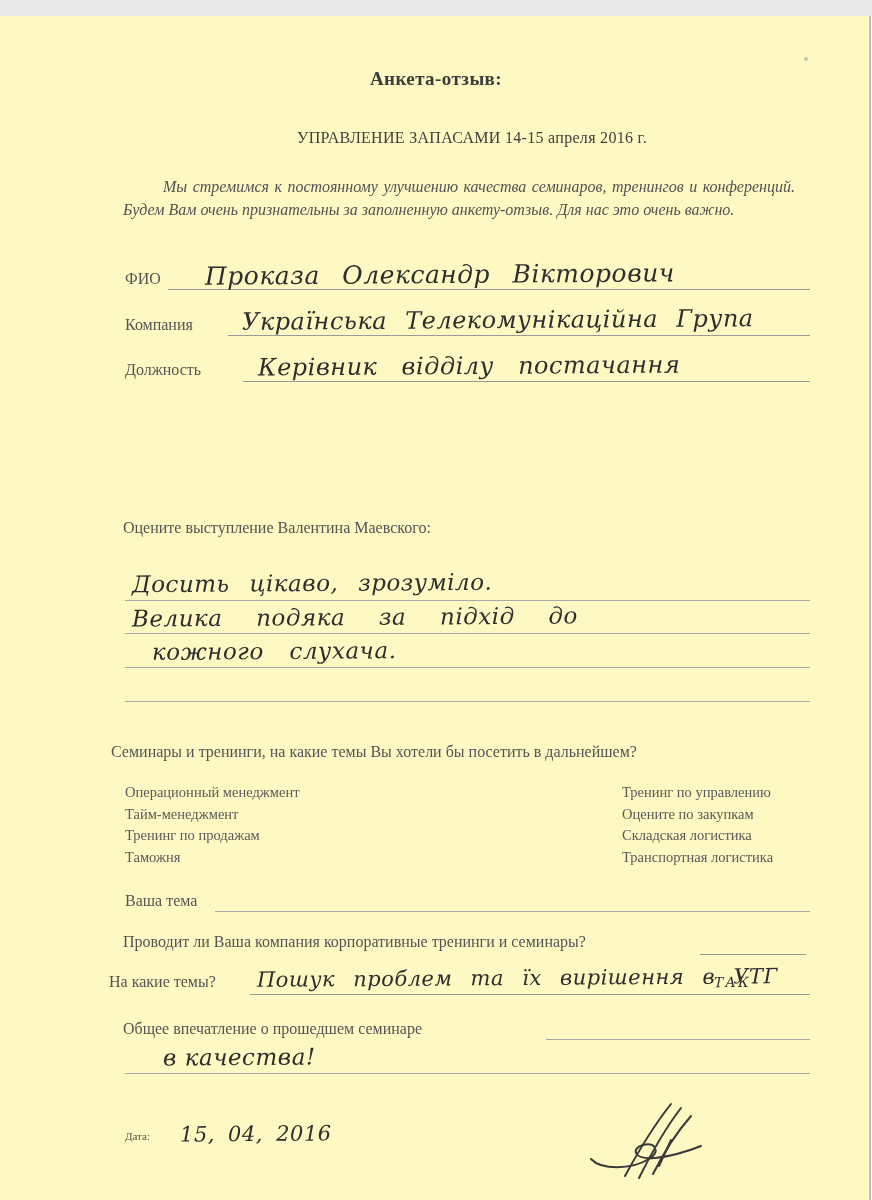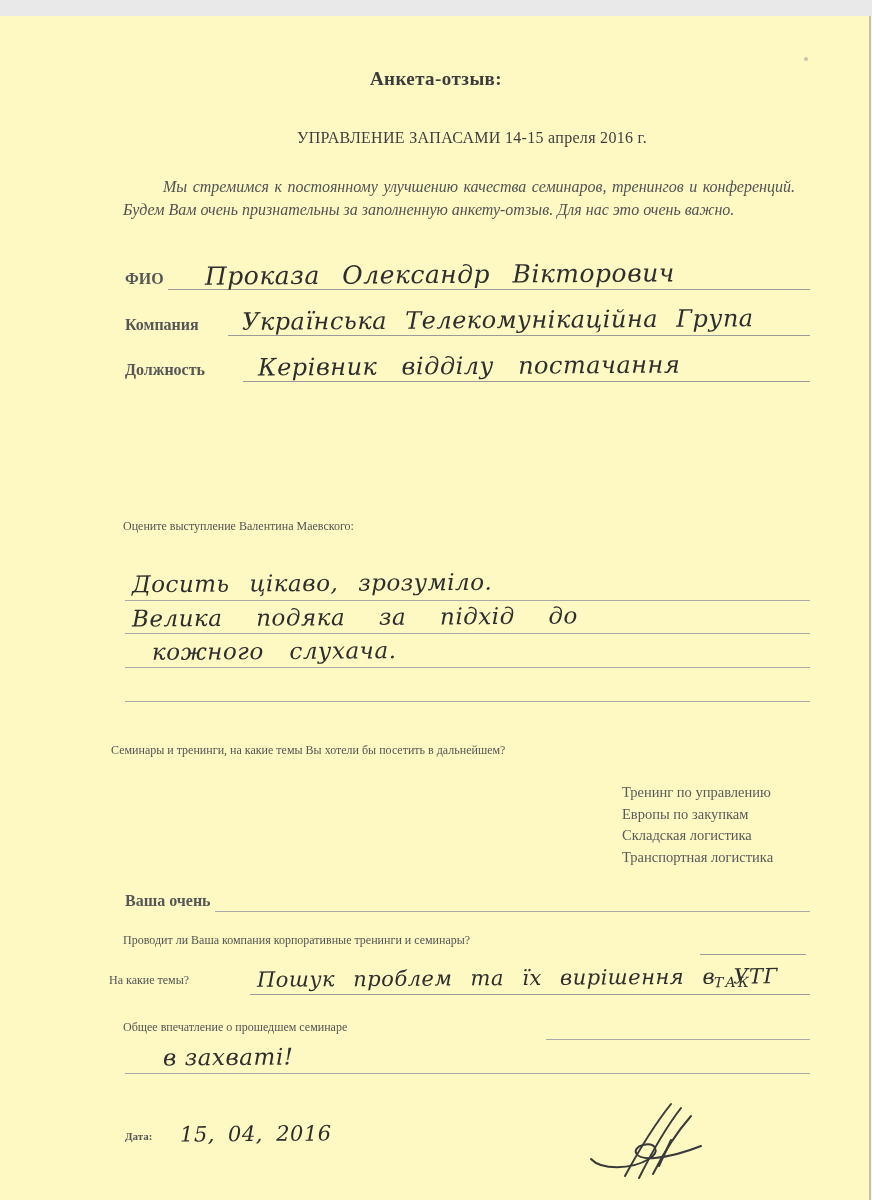--- a/index.html
+++ b/index.html
@@ -10,29 +10,29 @@
   }
   .center { width:100%; text-align:center; position:absolute; left:0; }
   .title { font-size:19px; font-weight:bold; color:#3c3c3c; letter-spacing:0.4px; }
   .subtitle { font-size:16px; font-weight:normal; color:#3f3f3f; letter-spacing:0.3px;padding-left:36px; }
   .intro {
     position:absolute; left:123px; top:160px; width:672px;
     font-size:16px; line-height:22.5px; text-align:justify; text-indent:40px;
     color:#525252;
     font-style:italic;
   }
-  .label { position:absolute; font-size:16px; color:#565656;font-weight:bold; }
+  .label { position:absolute; font-size:16px; color:#565656; }
   .rule { position:absolute; height:0; border-bottom:1px solid #9b9b9b; }
   .rule-light { border-bottom-color:#a9a9a9; }
   .hand {
     position:absolute; font-family:"DejaVu Serif", serif; font-style:italic;
     color:#2e2e2e; white-space:nowrap; letter-spacing:0.5px;
     transform:rotate(-0.4deg);
   }
-  .prompt { position:absolute; font-size:12px; color:#545454; }
+  .prompt { position:absolute; font-size:16px; color:#545454; }
   .topics-col { position:absolute; font-size:14.5px; line-height:21.5px; color:#5a5a5a; }
   .topics-col div { white-space:nowrap; }
   .edge-right { position:absolute; top:0; bottom:0; right:1px; width:2px; background:#bfbfbf; }
   .edge-bottom { position:absolute; left:0; right:0; bottom:0; height:3px; background:#c7c7c7; }
   .artifact { position:absolute; left:804px; top:41px; width:4px; height:4px;
     border-radius:50%; background:#9a9a9a; opacity:0.55; }
   .sig { position:absolute; left:583px; top:1080px; }
 </style>
 </head>
 <body>
@@ -60,42 +60,48 @@
   <div class="rule rule-light" style="left:125px; top:584px; width:685px"></div>
   <div class="rule rule-light" style="left:125px; top:617px; width:685px"></div>
   <div class="rule rule-light" style="left:125px; top:651px; width:685px"></div>
   <div class="rule rule-light" style="left:125px; top:685px; width:685px"></div>
   <span class="hand" style="left:132px; top:554px; font-size:23px; word-spacing:12px">Досить цікаво, зрозуміло.</span>
   <span class="hand" style="left:132px; top:588px; font-size:23px; word-spacing:26px">Велика подяка за підхід до</span>
   <span class="hand" style="left:152px; top:622px; font-size:23px; word-spacing:18px">кожного слухача.</span>
 
   <div class="prompt" style="left:111px; top:727px">Семинары и тренинги, на какие темы Вы хотели бы посетить в дальнейшем?</div>
 
+  <div class="topics-col" style="left:125px; top:766px">
+    <div>Операционный менеджмент</div>
+    <div>Тайм-менеджмент</div>
+    <div>Тренинг по продажам</div>
+    <div>Таможня</div>
+  </div>
   <div class="topics-col" style="left:622px; top:766px">
     <div>Тренинг по управлению</div>
-    <div>Европы по закупкам</div>
+    <div>Оцените по закупкам</div>
     <div>Складская логистика</div>
     <div>Транспортная логистика</div>
   </div>
 
-  <span class="label" style="left:125px; top:876px">Ваша очень</span>
+  <span class="label" style="left:125px; top:876px">Ваша тема</span>
   <div class="rule rule-light" style="left:215px; top:895px; width:595px"></div>
 
   <span class="prompt" style="left:123px; top:917px">Проводит ли Ваша компания корпоративные тренинги и семинары?</span>
   <div class="rule" style="left:700px; top:938px; width:106px"></div>
   <span class="hand" style="left:714px; top:958px; font-size:14px; letter-spacing:2px">ТАК</span>
 
   <span class="prompt" style="left:109px; top:957px">На какие темы?</span>
   <div class="rule" style="left:250px; top:978px; width:560px"></div>
   <span class="hand" style="left:257px; top:950px; font-size:21px; word-spacing:11px">Пошук проблем та їх вирішення в УТГ</span>
 
   <span class="prompt" style="left:123px; top:1004px">Общее впечатление о прошедшем семинаре</span>
   <div class="rule rule-light" style="left:546px; top:1023px; width:264px"></div>
   <div class="rule rule-light" style="left:125px; top:1057px; width:685px"></div>
-  <span class="hand" style="left:163px; top:1028px; font-size:23px">в захваті!</span>
+  <span class="hand" style="left:163px; top:1028px; font-size:23px">в качества!</span>
 
   <span class="label" style="left:125px; top:1114px; font-size:11px">Дата:</span>
   <span class="hand" style="left:180px; top:1106px; font-size:21px; word-spacing:6px">15, 04, 2016</span>
 
   <svg class="sig" width="150" height="85" viewBox="0 0 150 85">
     <g fill="none" stroke="#3a3a3a" stroke-width="2" stroke-linecap="round">
       <path d="M8,63 C18,74 48,74 66,63 C78,55 72,46 60,49 C48,52 50,64 72,62 C92,60 108,54 118,50"></path>
       <path d="M42,80 C55,56 72,28 88,8"></path>
       <path d="M56,82 C68,58 84,30 98,12"></path>
       <path d="M70,78 C80,58 94,36 108,20"></path>

